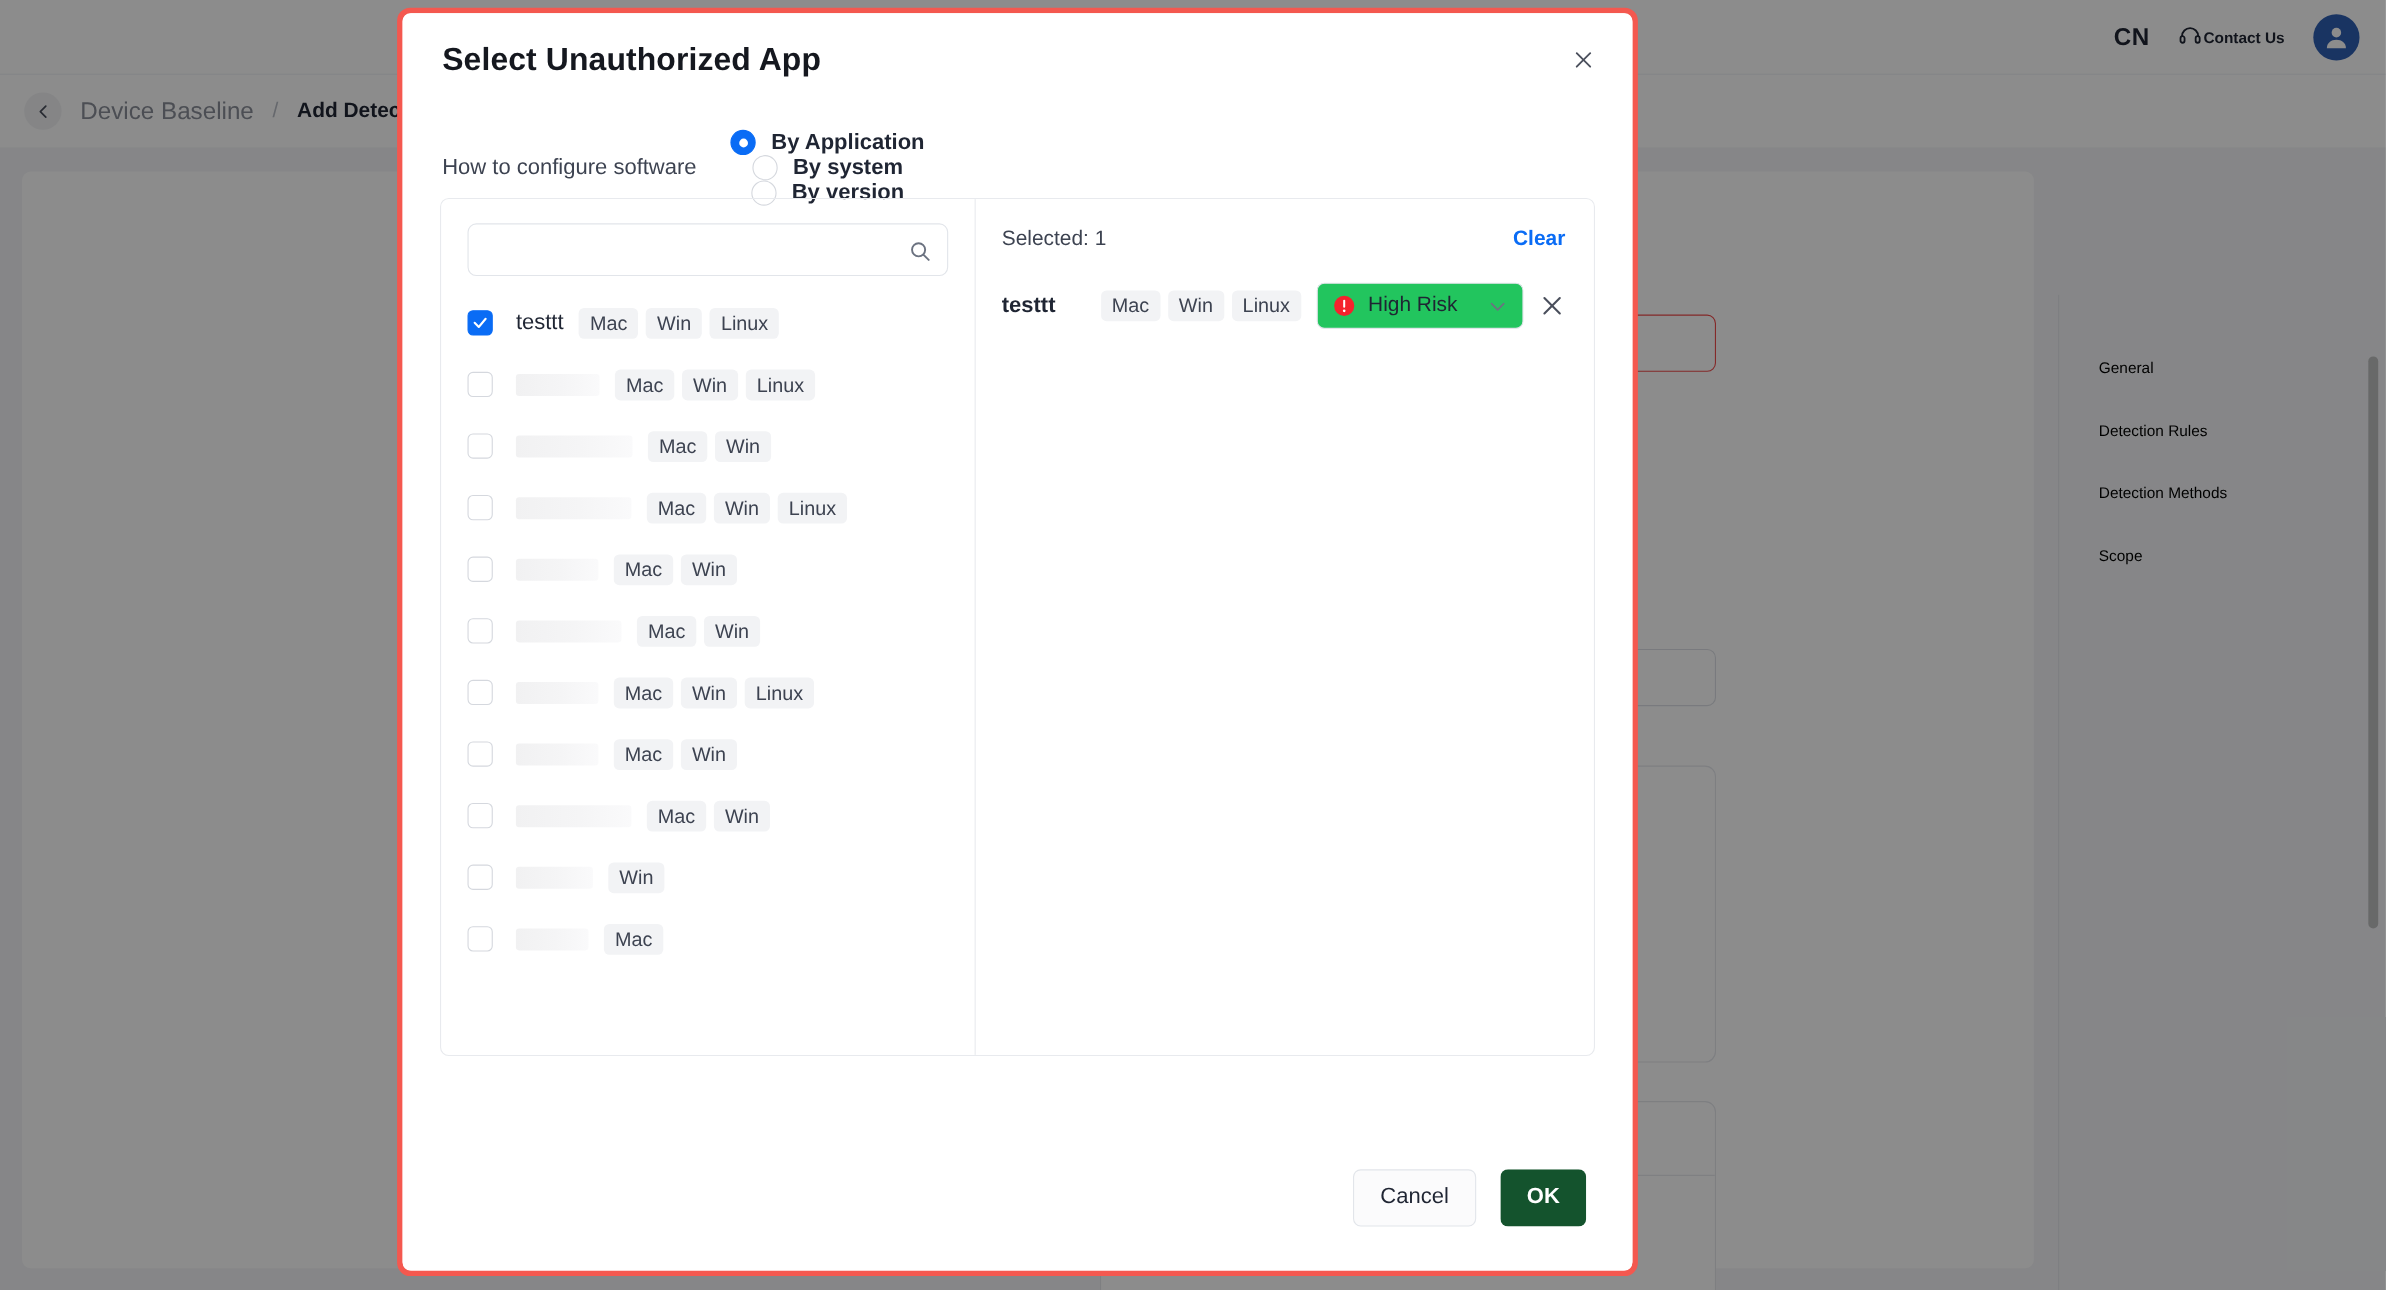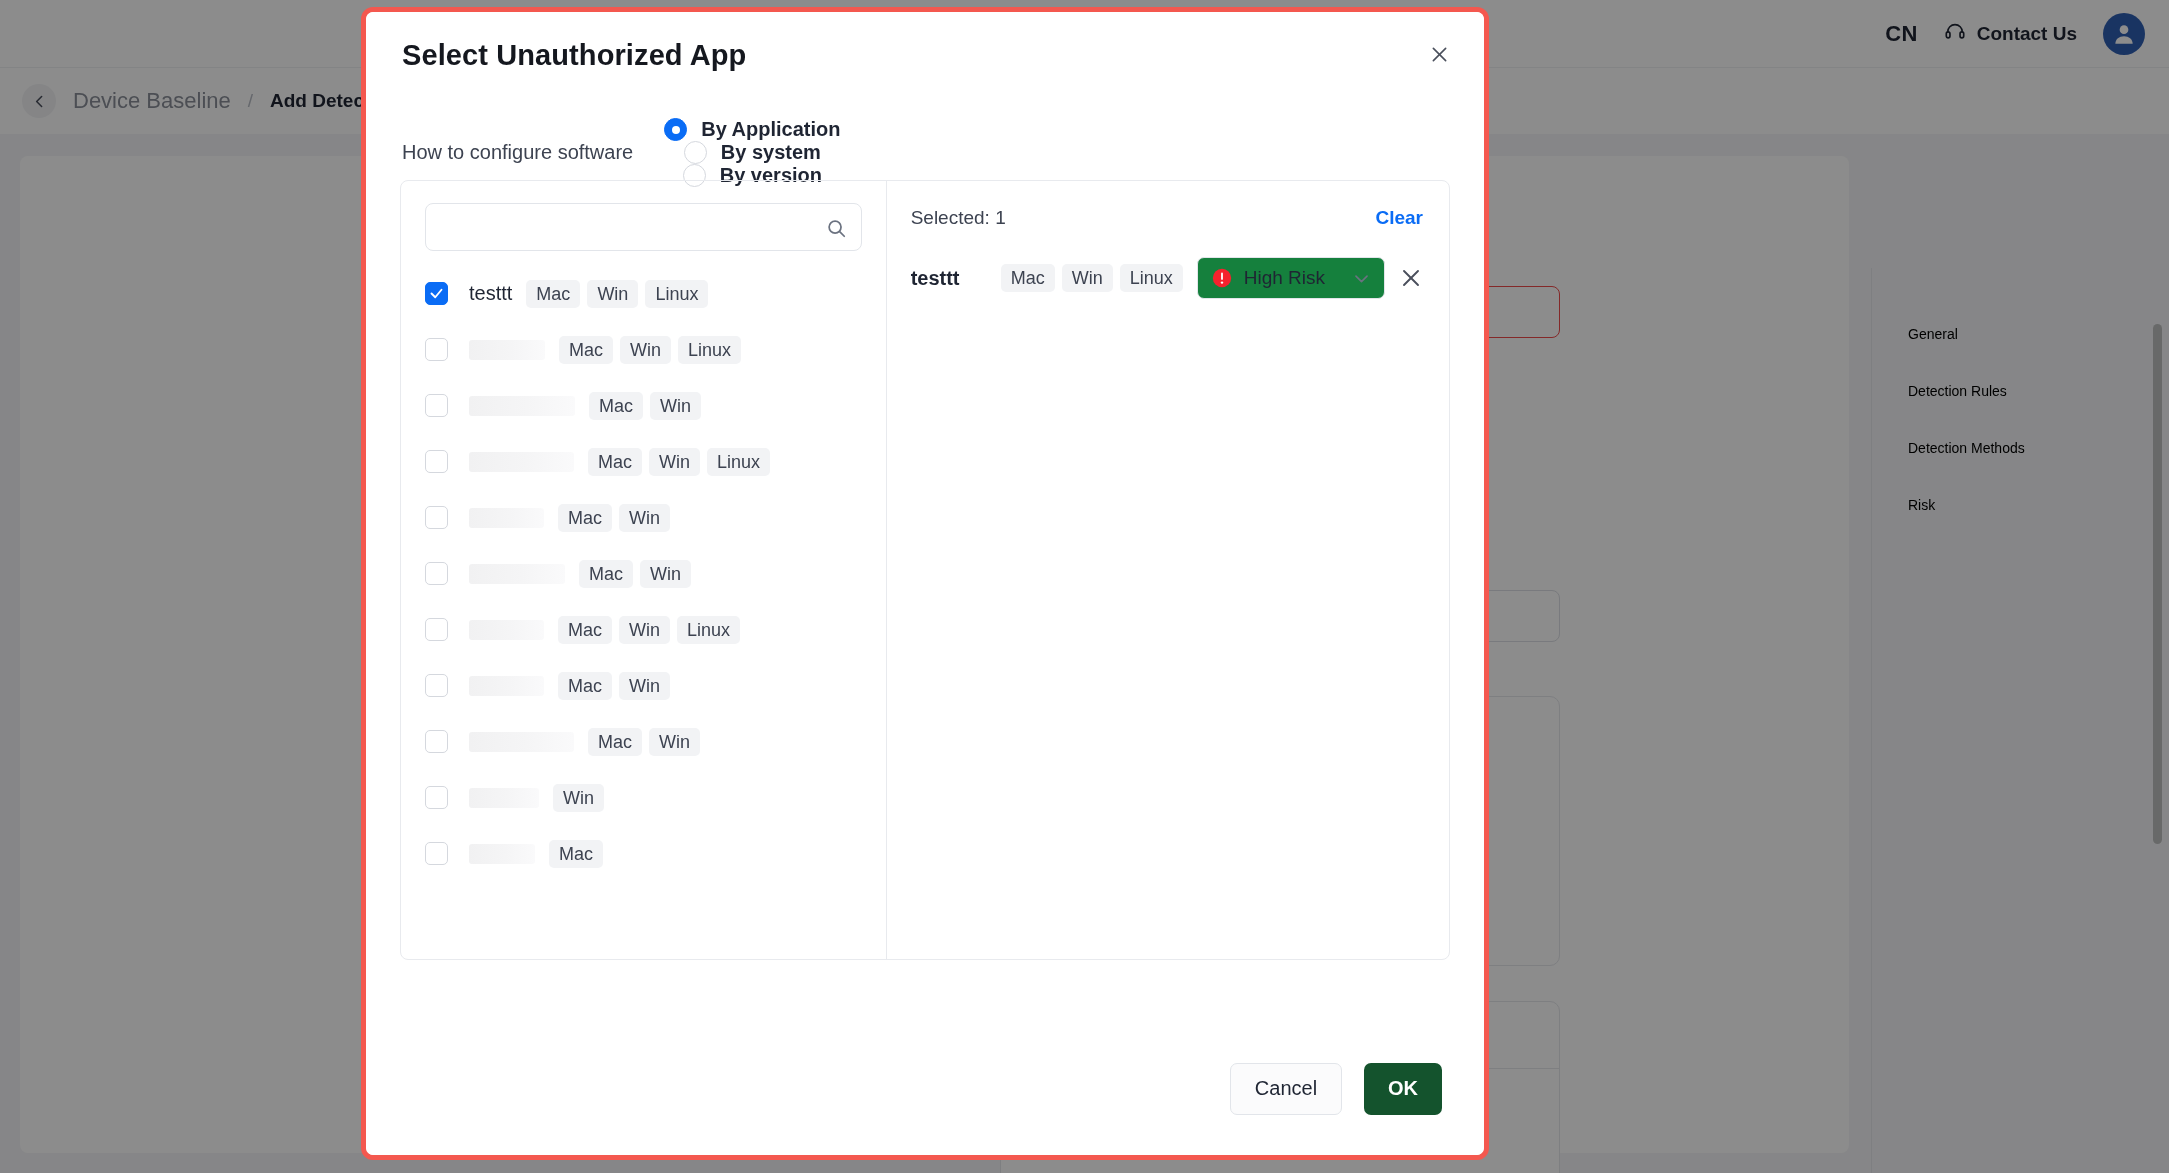--- a/index.html
+++ b/index.html
@@ -13,21 +13,21 @@
   
   .page { position: absolute; inset: 0; background: #ffffff; }
 
   .topbar {
     position: absolute; top: 0; left: 0; right: 0; height: 68px;
     background: #ffffff; display: flex; align-items: center;
     justify-content: flex-end; padding-right: 24px; gap: 26px;
     border-bottom: 1px solid #eef0f3;
   }
   .lang { font-size: 22px; color: #1f2533; font-weight: 600; letter-spacing: .3px; }
-  .contact { display: flex; align-items: center; gap: 11px; font-size: 19px; color: #1f2533; font-weight: 600; }
+  .contact { display: flex; align-items: center; gap: 1px; font-size: 14px; color: #1f2533; font-weight: 600; }
   .avatar {
     width: 42px; height: 42px; border-radius: 50%;
     background: #2f5fb3; display: flex; align-items: center; justify-content: center;
   }
   .avatar svg { width: 26px; height: 26px; }
 
   .crumbbar {
     position: absolute; top: 68px; left: 0; right: 0; height: 66px;
     background: #ffffff; display: flex; align-items: center; padding-left: 22px; gap: 17px;
   }
@@ -149,21 +149,21 @@
 
   .selhead { display: flex; align-items: center; justify-content: space-between; height: 30px; }
   .seltext { font-size: 19px; color: #3d4351; }
   .clearlink { font-size: 19px; color: #0a6cf5; font-weight: 700; }
 
   .selrow { display: flex; align-items: center; margin-top: 24px; }
   .selname { font-size: 20px; color: #1f2533; font-weight: 600; width: 90px; }
   .selrow .ostags { margin-left: 0; }
   .risksel {
     display: flex; align-items: center; gap: 11px; margin-left: 14px;
-    border: 1px solid #e2e5ea; border-radius: 7px; height: 42px; padding: 0 13px; background: #15803d;
+    border: 1px solid #e2e5ea; border-radius: 7px; height: 42px; padding: 0 13px; background: #22c55e;
   }
   .riskicon { width: 22px; height: 22px; flex: 0 0 auto; }
   .risktext { font-size: 19px; color: #1f2533; white-space: nowrap; }
   .chev { width: 19px; height: 19px; margin-left: 16px; }
   .rowclose { margin-left: 14px; width: 24px; height: 24px; }
 
   .modal-footer {
     position: absolute; left: 0; right: 0; bottom: 0; height: 133px;
     display: flex; align-items: center; justify-content: flex-end; gap: 22px; padding-right: 42px;
   }
@@ -221,21 +221,21 @@
       </div>
       <div class="bg-card-2">
         <div class="row-div"></div>
       </div>
     </div>
 
     <div class="rightnav">
       <div class="nav-item">General</div>
       <div class="nav-item">Detection Rules</div>
       <div class="nav-item">Detection Methods</div>
-      <div class="nav-item">Risk</div>
+      <div class="nav-item">Scope</div>
     </div>
 
     <div class="vscroll"></div>
   </div>
 </div>
 
 <div class="overlay"></div>
 
 <div class="modal-outline">
   <div class="modal">

